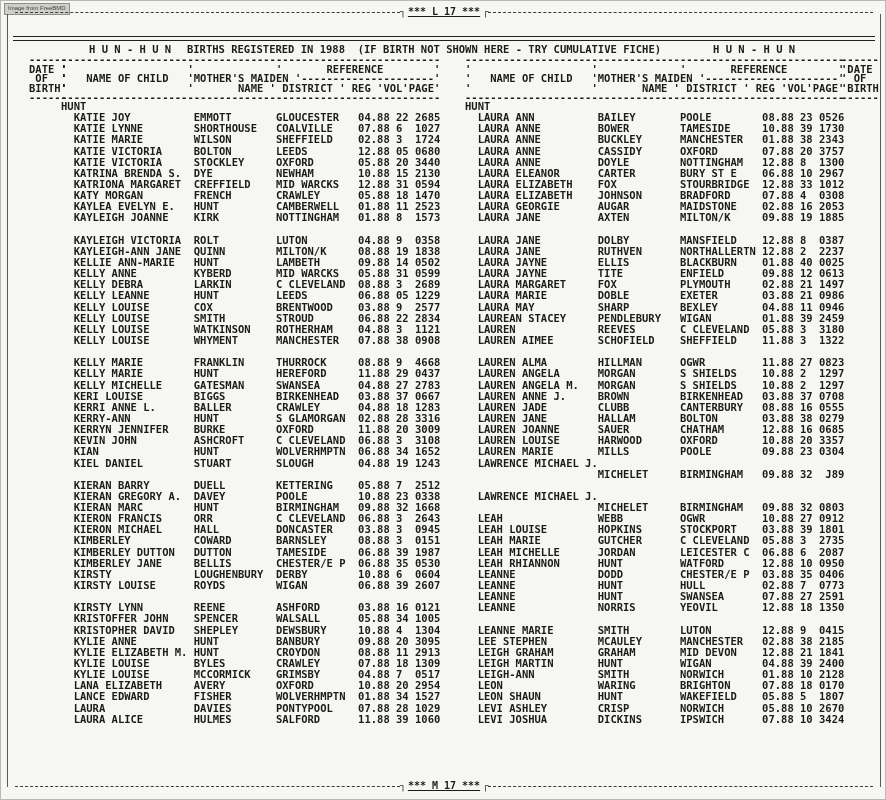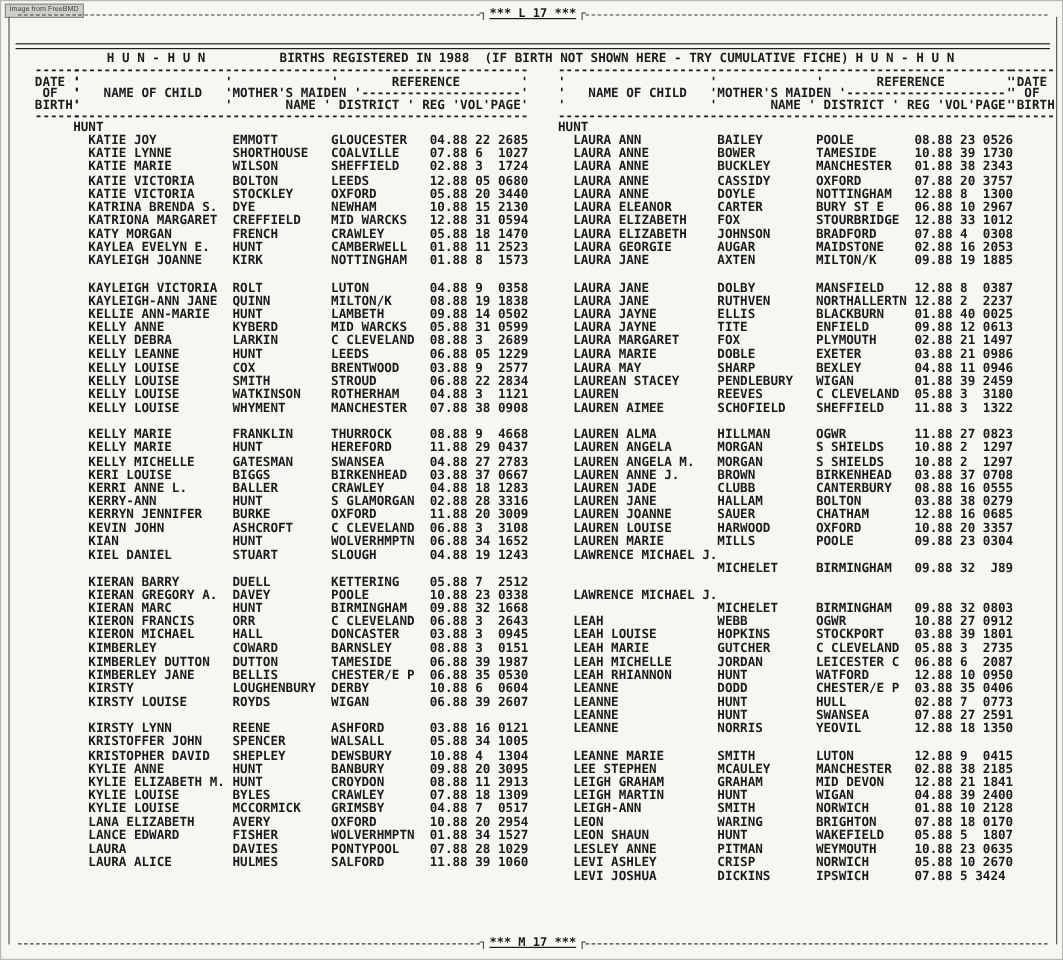--- a/index.html
+++ b/index.html
@@ -40,21 +40,21 @@
     <div class="dashseg"></div>
   </div>
 
   <div class="heavyrule"></div>
 
   <div class="vline" style="left:6px;"></div>
   <div class="vline" style="left:879px;"></div>
 
   <div class="titlerow">
     <span style="left:88px;">H U N - H U N</span>
-    <span style="left:50%; transform:translateX(-54%);margin-left:46px;">BIRTHS REGISTERED IN 1988  (IF BIRTH NOT SHOWN HERE - TRY CUMULATIVE FICHE)</span>
+    <span style="left:50%; transform:translateX(-54%);">BIRTHS REGISTERED IN 1988  (IF BIRTH NOT SHOWN HERE - TRY CUMULATIVE FICHE)</span>
     <span style="left:712px;">H U N - H U N</span>
   </div>
 
   <div class="hdrart" style="left:28px;" id="dob-left">
       <div class="hl">------</div>
       <div class="hl">DATE '</div>
       <div class="hl"> OF  '</div>
       <div class="hl">BIRTH'</div>
       <div class="hl">------</div>
     </div>
@@ -186,23 +186,22 @@
       <div class="ln">  LEANNE             HUNT         SWANSEA      07.88 27 2591</div>
       <div class="ln">  LEANNE             NORRIS       YEOVIL       12.88 18 1350</div>
       <div class="ln"></div>
       <div class="ln">  LEANNE MARIE       SMITH        LUTON        12.88 9  0415</div>
       <div class="ln">  LEE STEPHEN        MCAULEY      MANCHESTER   02.88 38 2185</div>
       <div class="ln">  LEIGH GRAHAM       GRAHAM       MID DEVON    12.88 21 1841</div>
       <div class="ln">  LEIGH MARTIN       HUNT         WIGAN        04.88 39 2400</div>
       <div class="ln">  LEIGH-ANN          SMITH        NORWICH      01.88 10 2128</div>
       <div class="ln">  LEON               WARING       BRIGHTON     07.88 18 0170</div>
       <div class="ln">  LEON SHAUN         HUNT         WAKEFIELD    05.88 5  1807</div>
-      <div class="ln">  LESLEY ANNE        PITMAN       WEYMOUTH     10.88 23 0635</div>
       <div class="ln">  LEVI ASHLEY        CRISP        NORWICH      05.88 10 2670</div>
-      <div class="ln">  LEVI JOSHUA        DICKINS      IPSWICH      07.88 5 3424</div>
+      <div class="ln">  LEVI JOSHUA        DICKINS      IPSWICH      07.88 10 3424</div>
     </div>
 
   <div class="marker-row" style="top:779px;">
     <div class="dashseg"></div>
     <span class="corner">┐</span>
     <span class="marker-label">*** M 17 ***</span>
     <span class="corner">┌</span>
     <div class="dashseg"></div>
   </div>
 

